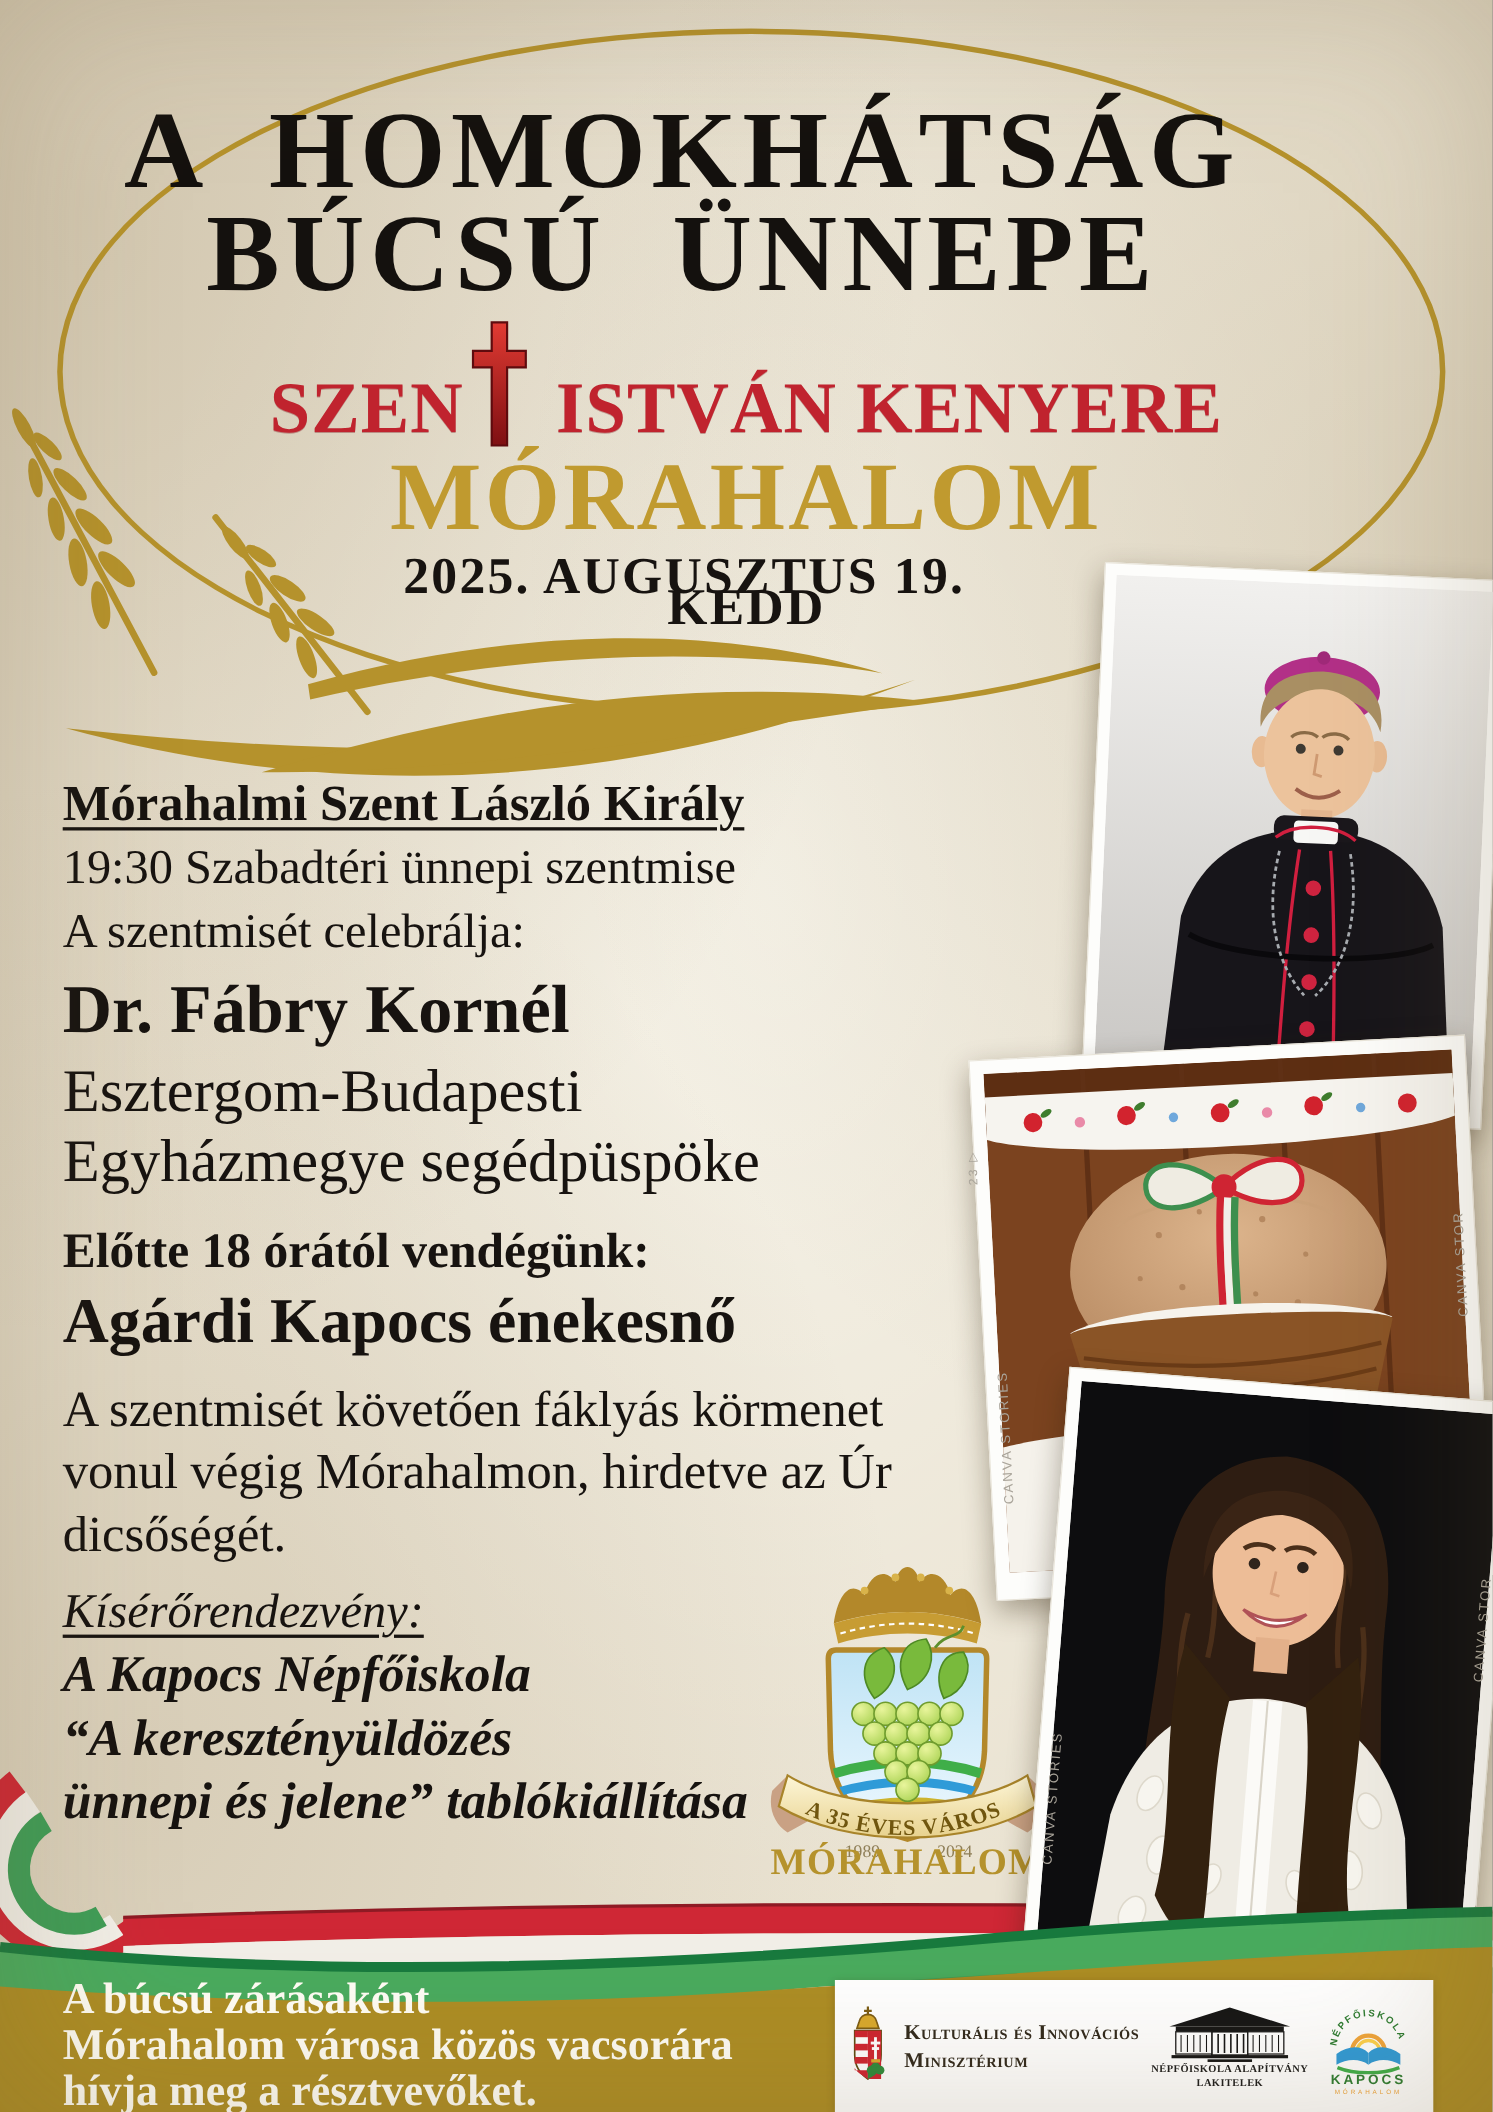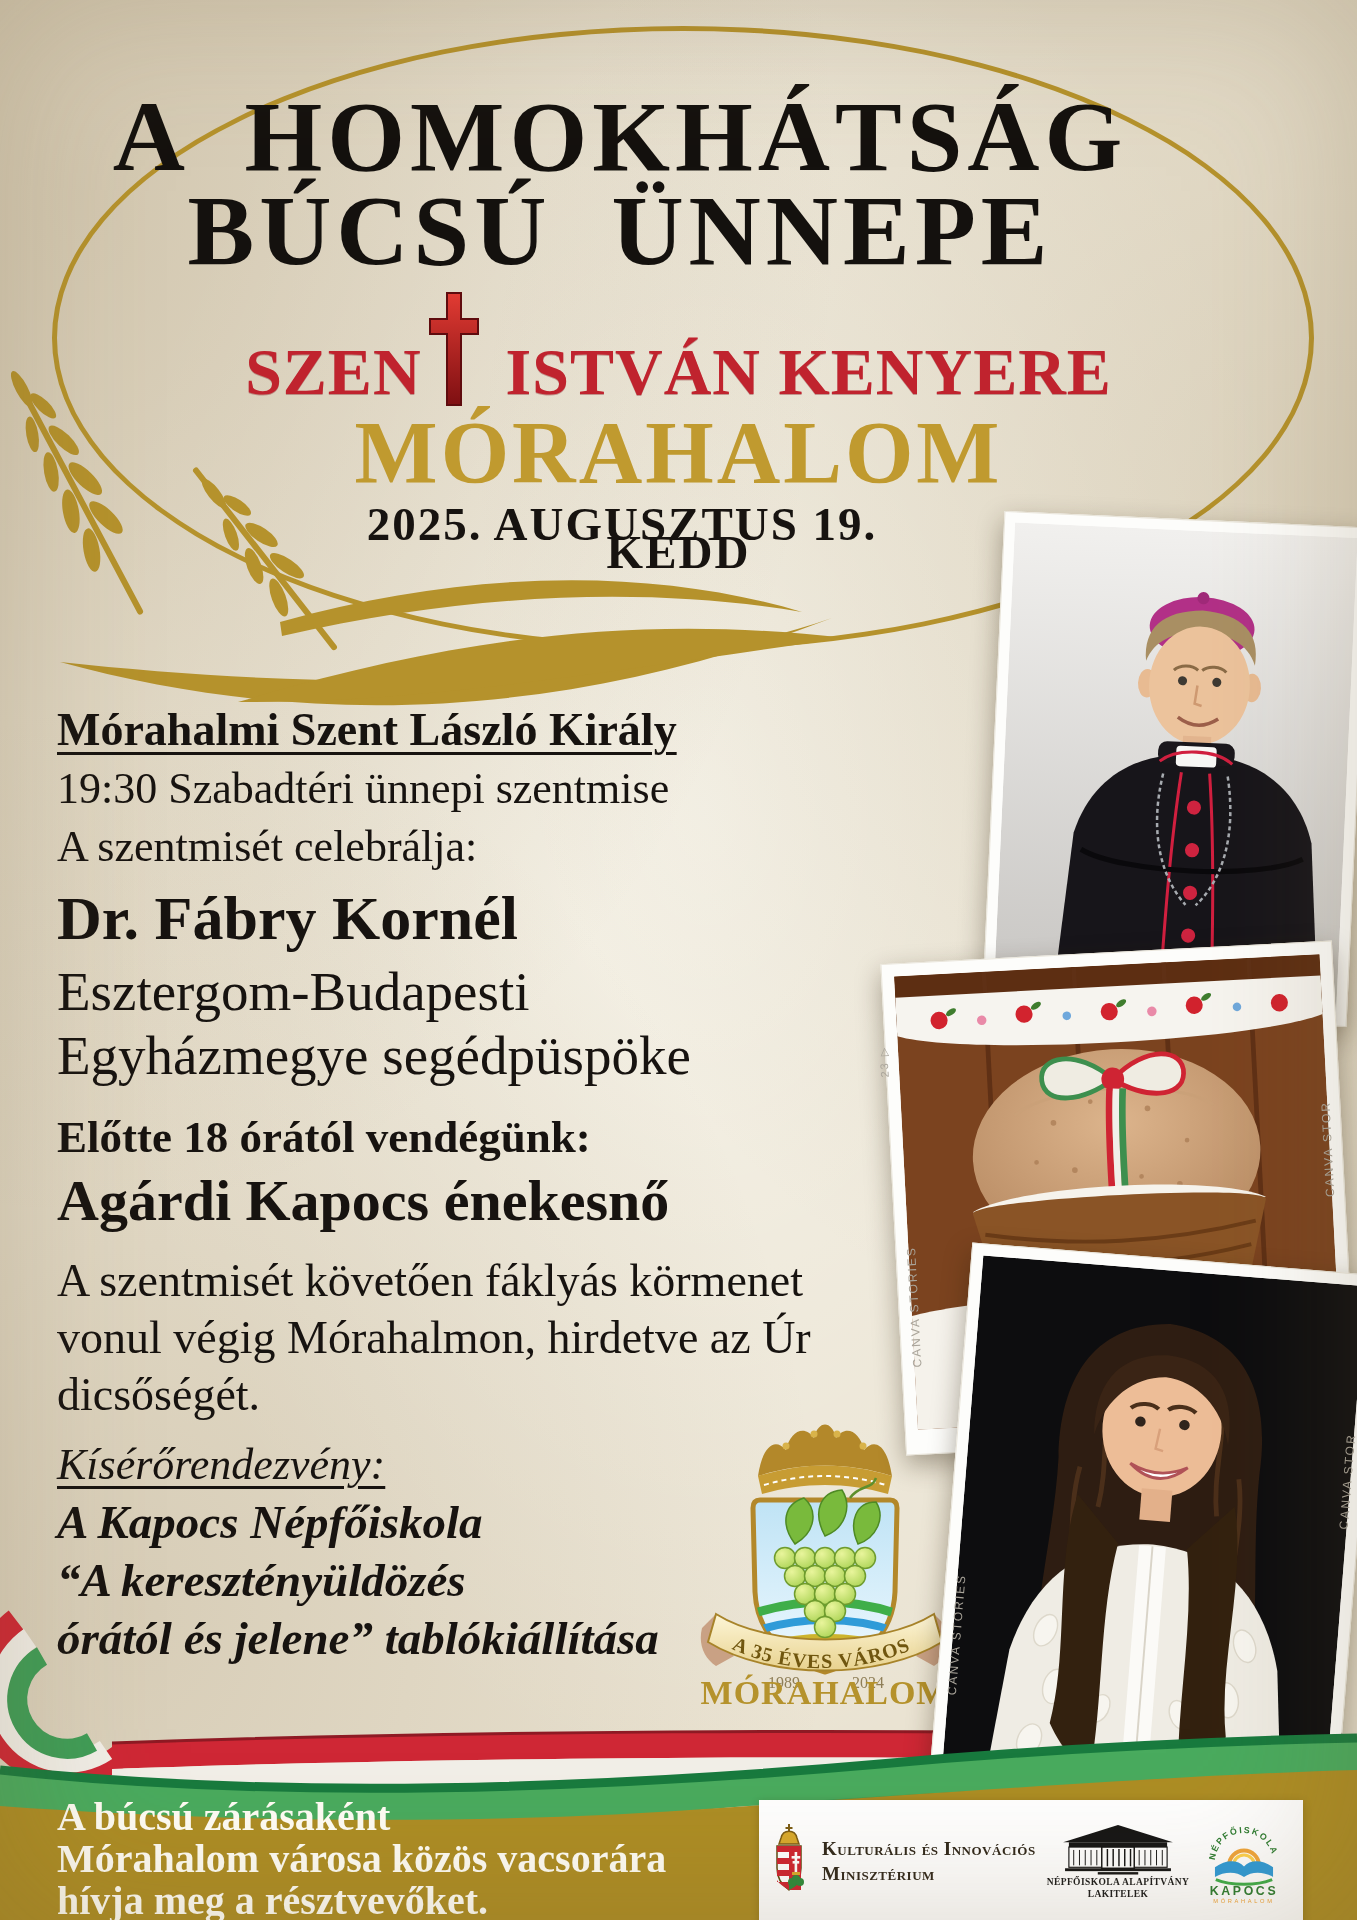--- a/index.html
+++ b/index.html
@@ -138,21 +138,21 @@
     <div class="etitle">Esztergom-Budapesti</div>
     <div class="etitle">Egyházmegye segédpüspöke</div>
     <div class="gintro">Előtte 18 órától vendégünk:</div>
     <div class="gname">Agárdi Kapocs énekesnő</div>
     <div class="proc mt16">A szentmisét követően fáklyás körmenet</div>
     <div class="proc">vonul végig Mórahalmon, hirdetve az Úr</div>
     <div class="proc">dicsőségét.</div>
     <div class="sidehead"><span class="u">Kísérőrendezvény:</span></div>
     <div class="sideline">A Kapocs Népfőiskola</div>
     <div class="sideline">“A keresztényüldözés</div>
-    <div class="sideline">órától és jelene” tablókiállítása</div>
+    <div class="sideline">ünnepi és jelene” tablókiállítása</div>
   </div>
 
   <svg class="bottomsvg" style="top:1560px;" width="1357" height="280" viewBox="0 0 1357 280">
     <path d="M16,60 A78,78 0 1 0 120,196" fill="none" stroke="#cf2735" stroke-width="24"></path>
     <path d="M30,78 A56,56 0 1 0 106,190" fill="none" stroke="#f2efe8" stroke-width="22"></path>
     <path d="M42,96 A36,36 0 1 0 92,182" fill="none" stroke="#3f9d57" stroke-width="20"></path>
     <path d="M112,183 C420,172 880,166 1357,178 L1357,204 C880,192 420,198 112,209 Z" fill="#cf2735"></path>
     <path d="M112,209 C420,198 880,192 1357,204 L1357,228 C880,216 420,222 112,233 Z" fill="#f2efe8"></path>
     <path d="M112,233 C420,222 880,216 1357,228 L1357,252 C880,240 420,246 112,257 Z" fill="#3f9d57"></path>
     <path d="M112,183 C420,172 880,166 1357,178" fill="none" stroke="#8e1a24" stroke-width="3"></path>

